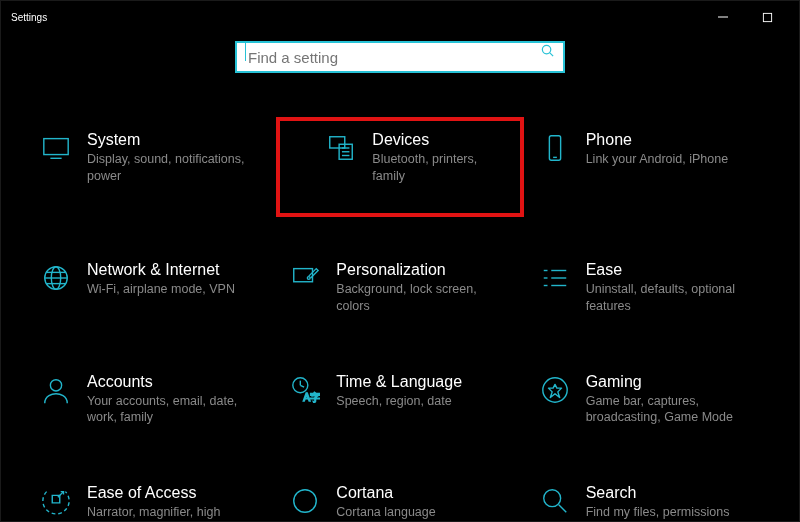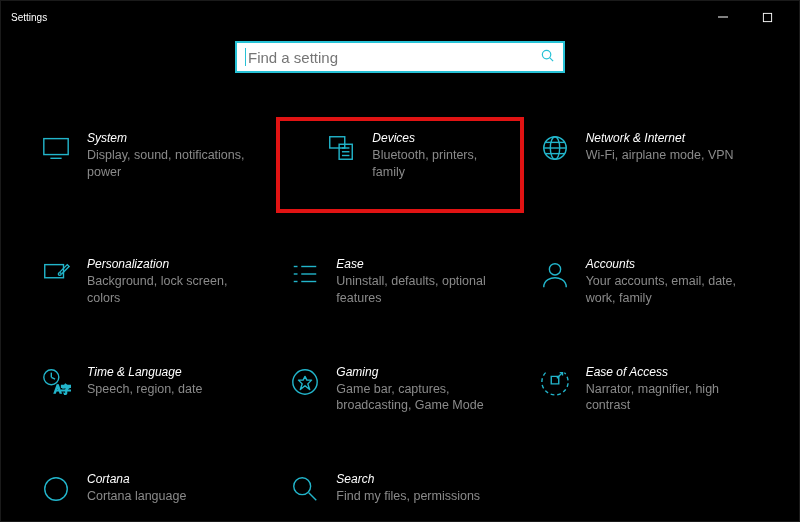--- a/index.html
+++ b/index.html
@@ -37,21 +37,20 @@
     display: flex;
     justify-content: center;
     margin-top: 8px;
   }
   .search {
     width: 330px;
     height: 32px;
     background: #fff;
     border: 2px solid #27c2d6;
     display: flex;
-    align-items: center;
     padding: 0 8px;
   }
   .cursor {
     width: 1px; height: 18px; background: #27c2d6;
     display: inline-block;
   }
   .search input {
     flex: 1;
     border: none;
     outline: none;
@@ -86,25 +85,24 @@
     flex: 0 0 34px;
     display: flex;
     justify-content: center;
     color: #c4b5fd;
     margin-top: 2px;
   }
   .tile .icon svg { width: 30px; height: 30px; }
   .tile .icon svg * { stroke: #22b5cb; fill: none; stroke-width: 1.5; }
   .tile .txt { flex: 1; min-width: 0; }
   .tile .title {
-    font-size: 12px;
+    font-size: 16px;
     font-weight: 400;
     color: #fff;
     margin-bottom: 2px;
-    font-style: italic;
   }
   .tile .desc {
     font-size: 12.5px;
     color: #8a8a8a;
     line-height: 1.35;
   }
 </style>
 </head>
 <body>
 
@@ -162,20 +160,32 @@
           <line x1="17" y1="20" x2="25" y2="20"></line>
           <line x1="17" y1="24" x2="25" y2="24"></line>
         </svg>
     </span>
     <div class="txt">
       <div class="title">Devices</div>
       <div class="desc">Bluetooth, printers, family</div>
     </div>
   </div>
 
+  <div class="tile">
+    <span class="icon">
+      <svg viewBox="0 0 32 32">
+          <rect x="10" y="3" width="12" height="26" rx="2"></rect>
+          <line x1="14" y1="26" x2="18" y2="26"></line>
+        </svg>
+    </span>
+    <div class="txt">
+      <div class="title">Phone</div>
+      <div class="desc">Link your Android, iPhone</div>
+    </div>
+  </div>
 
   <div class="tile">
     <span class="icon">
       <svg viewBox="0 0 32 32">
           <circle cx="16" cy="16" r="12"></circle>
           <ellipse cx="16" cy="16" rx="5" ry="12"></ellipse>
           <line x1="4" y1="16" x2="28" y2="16"></line>
           <line x1="6" y1="10" x2="26" y2="10"></line>
           <line x1="6" y1="22" x2="26" y2="22"></line>
         </svg>

